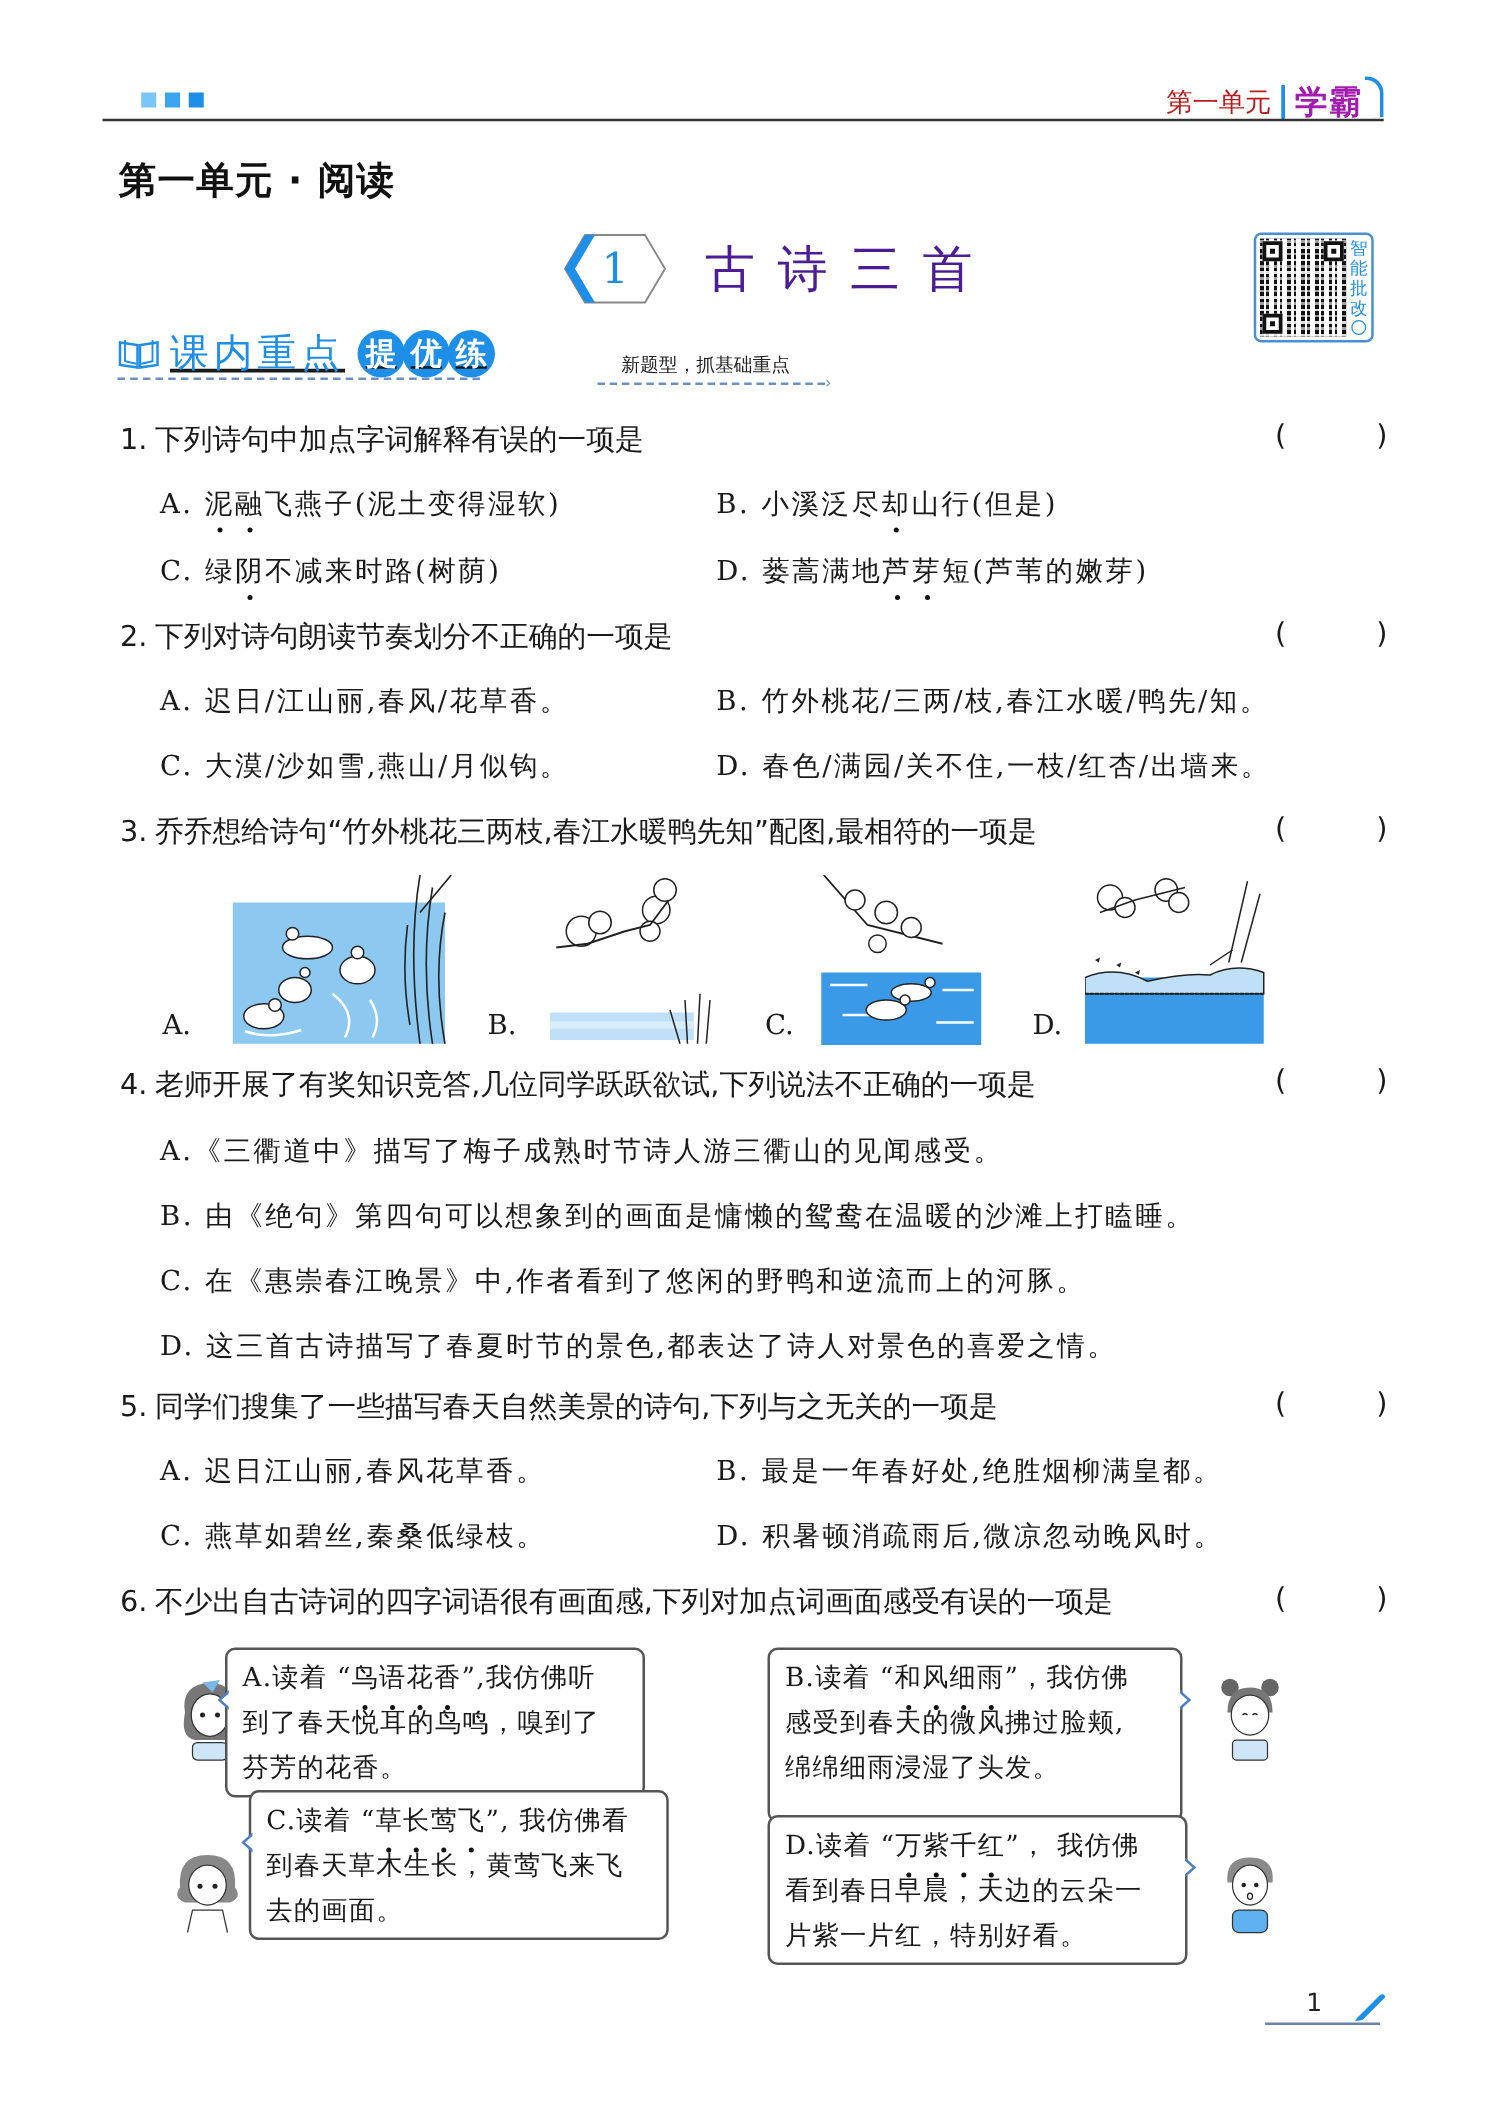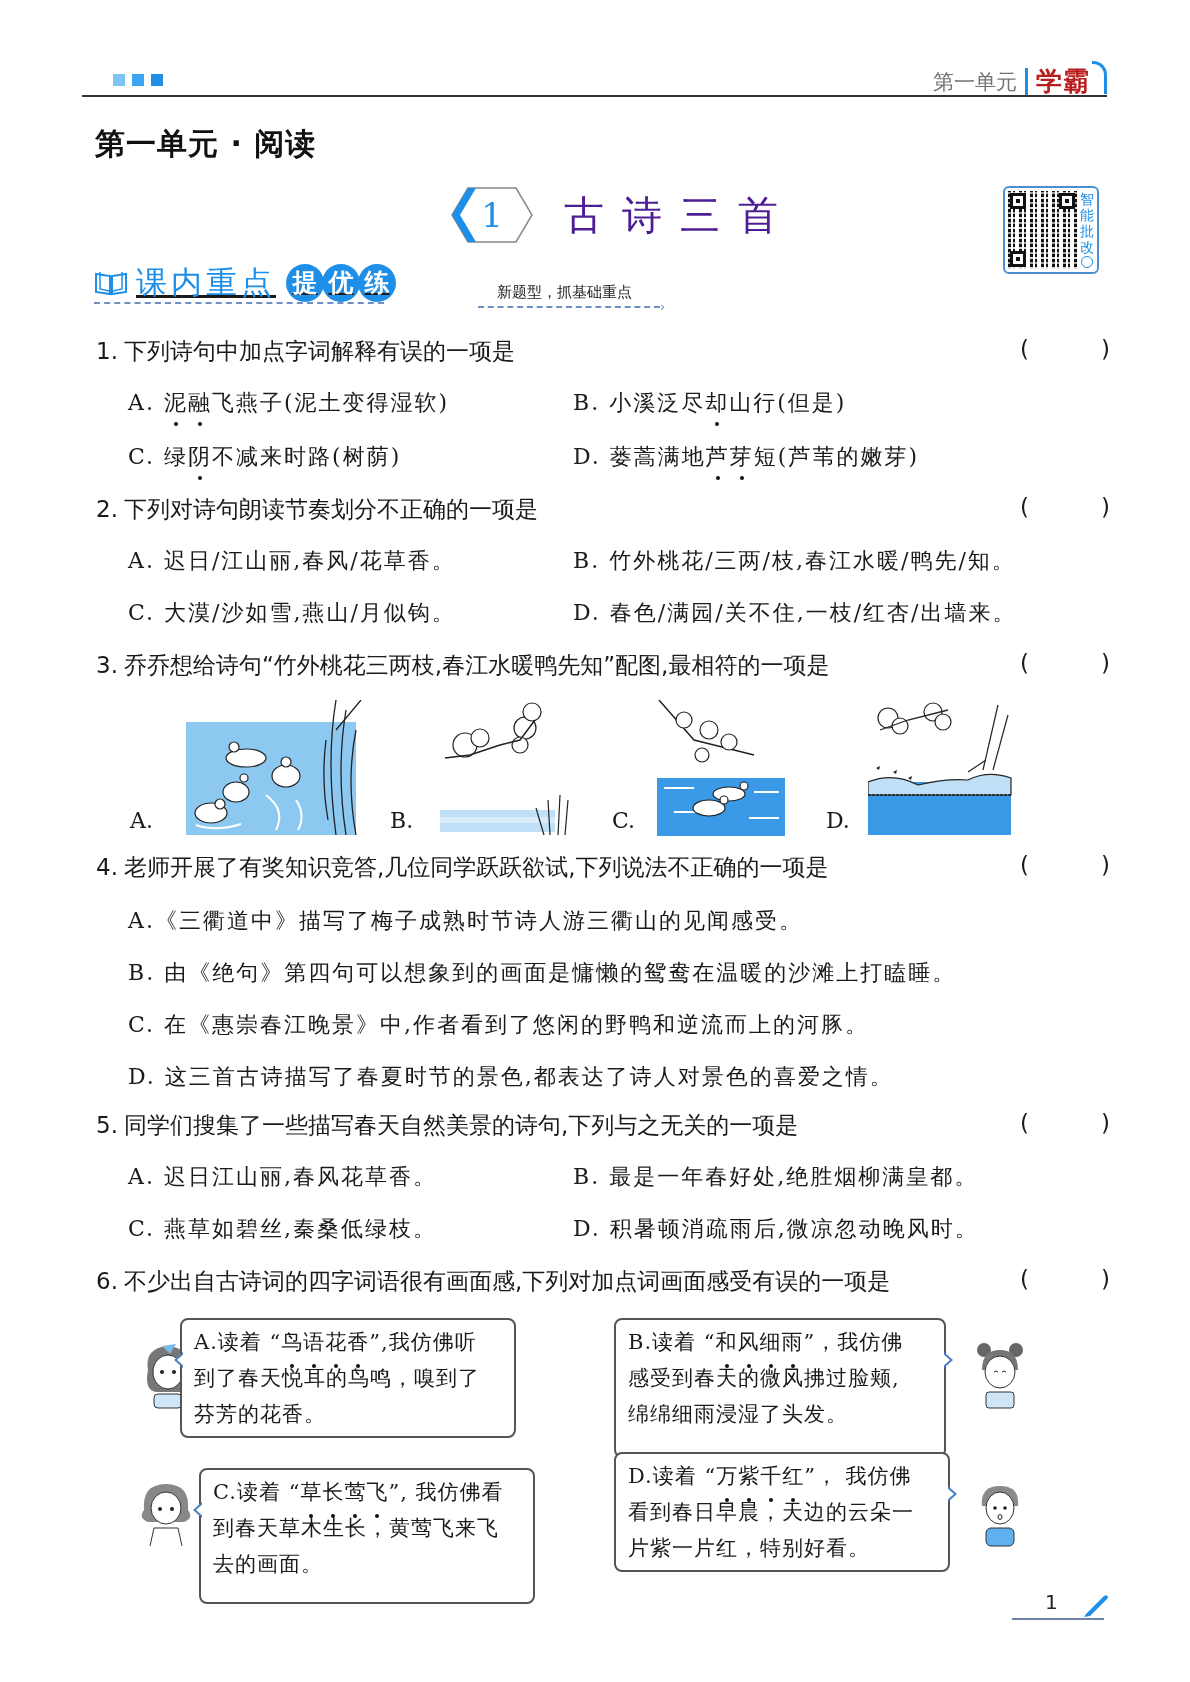--- a/index.html
+++ b/index.html
@@ -6,23 +6,23 @@
   body{width:1190px;height:1682px;position:relative;overflow:hidden;
        font-family:"DejaVu Serif","Liberation Serif",serif;color:#1a1a1a;}
   .sans{font-family:"DejaVu Sans","Liberation Sans",sans-serif;}
   .abs{position:absolute;}
 
   
   .hdr-squares{left:113px;top:74px;display:flex;gap:7px;}
   .hdr-squares span{width:12px;height:12px;display:block;}
   .hdr-line{left:82px;top:95px;width:1025px;height:2px;background:#333;}
   .hdr-right{right:83px;top:64px;display:flex;align-items:center;gap:8px;}
-  .hdr-unit{font-size:21px;color:#737373;}
+  .hdr-unit{font-size:21px;color:#b91c1c;}
   .hdr-bar{width:3px;height:28px;background:#1e8fe8;}
-  .hdr-brand{font-size:26px;font-weight:bold;color:#b91c1c;letter-spacing:1px;}
+  .hdr-brand{font-size:26px;font-weight:bold;color:#a21caf;letter-spacing:1px;}
   .hdr-cap{width:12px;height:30px;border-right:3px solid #1e8fe8;border-top:3px solid #1e8fe8;border-radius:0 14px 0 0;margin-left:-6px;margin-top:-8px;}
 
   .unit-title{left:95px;top:124px;font-size:30px;font-weight:bold;color:#111;letter-spacing:1px;}
 
   
   .lesson{left:450px;top:186px;display:flex;align-items:center;gap:30px;}
   .hex{width:84px;height:58px;position:relative;}
   .hex svg{position:absolute;left:0;top:0;}
   .hex-num{position:absolute;left:0;top:0;width:84px;height:58px;line-height:58px;text-align:center;font-size:34px;color:#1e8fe8;}
   .lesson-title{font-size:40px;color:#4c1d95;letter-spacing:18px;}
@@ -346,21 +346,21 @@
 <div class="bubble tail-l" style="left:180px;top:1318px;width:336px;height:120px">
   <div><span>A.读着 “</span><span class="dotline"><span class="dot">鸟</span><span class="dot">语</span><span class="dot">花</span><span class="dot">香</span></span><span>”,我仿佛听</span></div>
   <div>到了春天悦耳的鸟鸣，嗅到了</div>
   <div>芬芳的花香。</div>
 </div>
 <div class="bubble tail-r" style="left:614px;top:1318px;width:332px;height:140px">
   <div><span>B.读着 “</span><span class="dotline"><span class="dot">和</span><span class="dot">风</span><span class="dot">细</span><span class="dot">雨</span></span><span>”，我仿佛</span></div>
   <div>感受到春天的微风拂过脸颊,</div>
   <div>绵绵细雨浸湿了头发。</div>
 </div>
-<div class="bubble tail-l" style="left:199px;top:1468px;width:336px;height:136px">
+<div class="bubble tail-l" style="left:199px;top:1432px;width:336px;height:120px">
   <div><span>C.读着 “</span><span class="dotline"><span class="dot">草</span><span class="dot">长</span><span class="dot">莺</span><span class="dot">飞</span></span><span>”, 我仿佛看</span></div>
   <div>到春天草木生长，黄莺飞来飞</div>
   <div>去的画面。</div>
 </div>
 <div class="bubble tail-r" style="left:614px;top:1452px;width:336px;height:120px">
   <div><span>D.读着 “</span><span class="dotline"><span class="dot">万</span><span class="dot">紫</span><span class="dot">千</span><span class="dot">红</span></span><span>”， 我仿佛</span></div>
   <div>看到春日早晨，天边的云朵一</div>
   <div>片紫一片红，特别好看。</div>
 </div>
 

